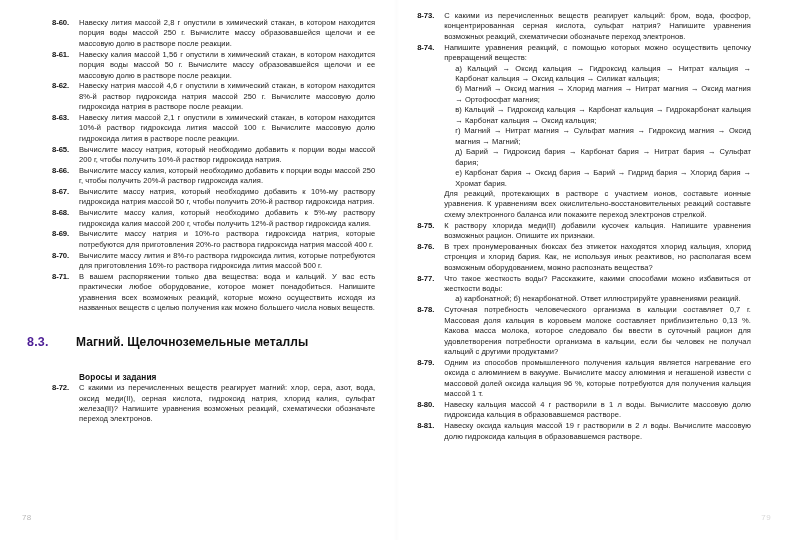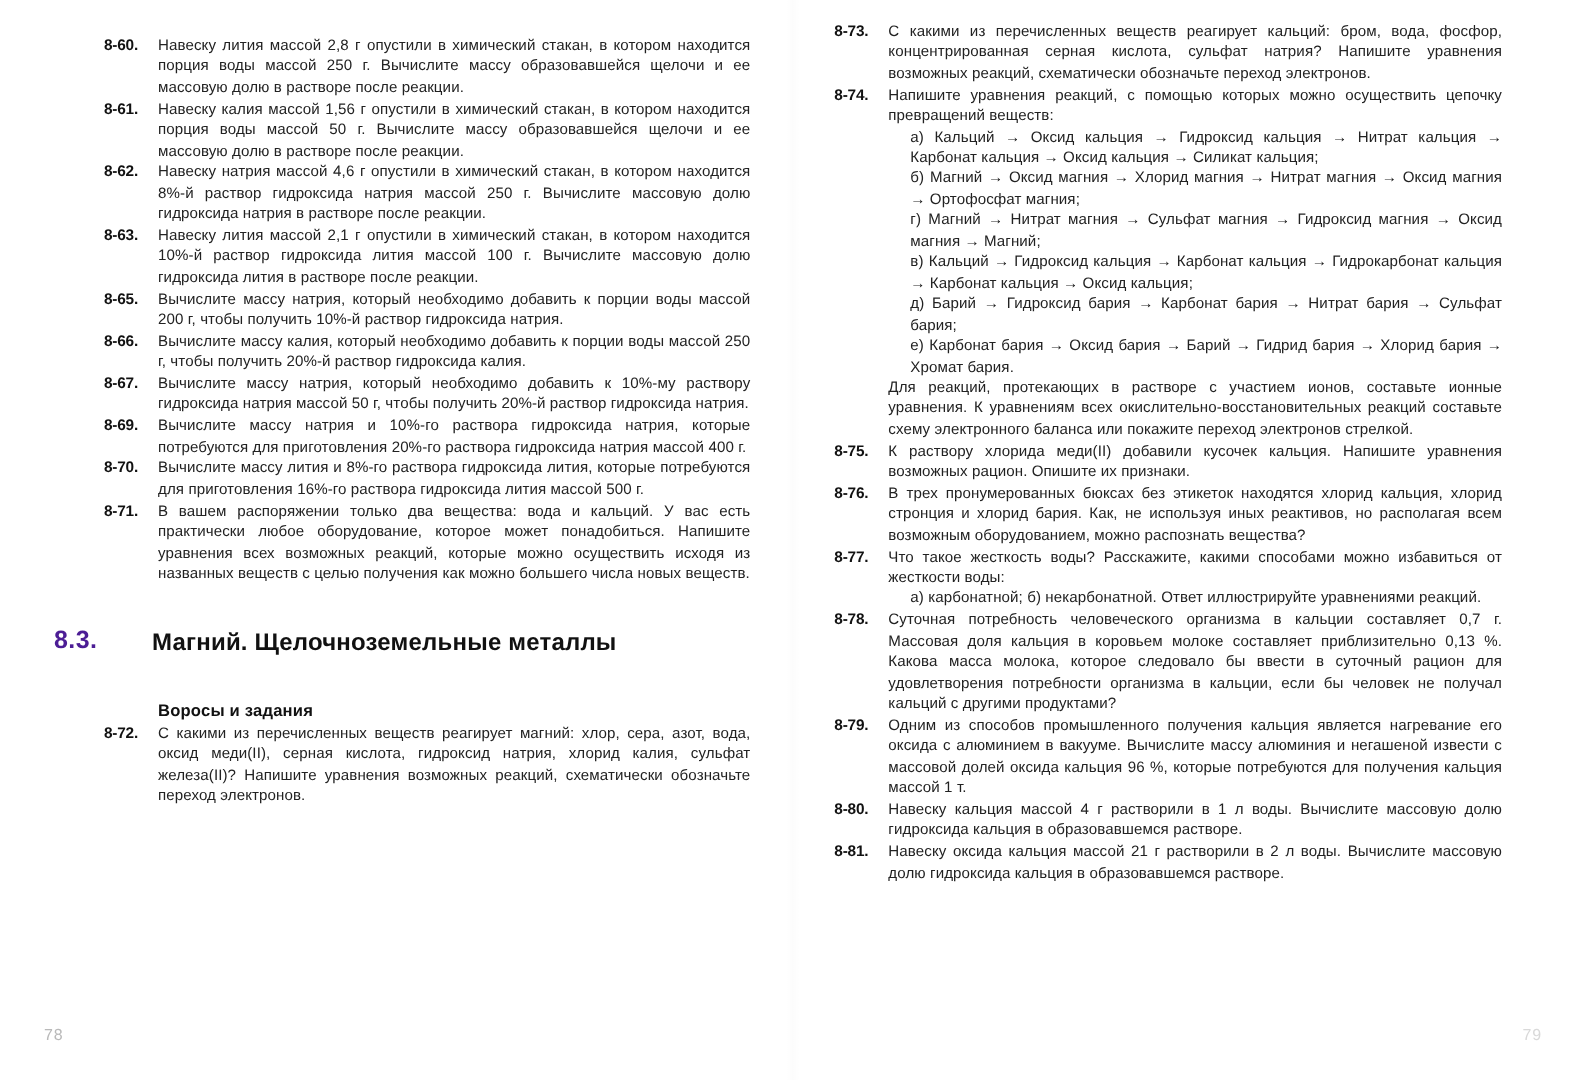--- a/index.html
+++ b/index.html
@@ -152,20 +152,24 @@
         </div>
         <div class="task">
           <span class="num">8-66.</span>
           <span class="txt">Вычислите массу калия, который необходимо добавить к порции воды массой 250 г, чтобы получить 20%-й раствор гидроксида калия.</span>
         </div>
         <div class="task">
           <span class="num">8-67.</span>
           <span class="txt">Вычислите массу натрия, который необходимо добавить к 10%-му раствору гидроксида натрия массой 50 г, чтобы получить 20%-й раствор гидроксида натрия.</span>
         </div>
         <div class="task">
+          <span class="num">8-68.</span>
+          <span class="txt">Вычислите массу калия, который необходимо добавить к 5%-му раствору гидроксида калия массой 200 г, чтобы получить 12%-й раствор гидроксида калия.</span>
+        </div>
+        <div class="task">
           <span class="num">8-69.</span>
           <span class="txt">Вычислите массу натрия и 10%-го раствора гидроксида натрия, которые потребуются для приготовления 20%-го раствора гидроксида натрия массой 400 г.</span>
         </div>
         <div class="task">
           <span class="num">8-70.</span>
           <span class="txt">Вычислите массу лития и 8%-го раствора гидроксида лития, которые потребуются для приготовления 16%-го раствора гидроксида лития массой 500 г.</span>
         </div>
         <div class="task">
           <span class="num">8-71.</span>
           <span class="txt">В вашем распоряжении только два вещества: вода и кальций. У вас есть практически любое оборудование, которое может понадобиться. Напишите уравнения всех возможных реакций, которые можно осуществить исходя из названных веществ с целью получения как можно большего числа новых веществ.</span>
@@ -194,22 +198,22 @@
         <div class="task">
           <span class="num">8-73.</span>
           <span class="txt">С какими из перечисленных веществ реагирует кальций: бром, вода, фосфор, концентрированная серная кислота, сульфат натрия? Напишите уравнения возможных реакций, схематически обозначьте переход электронов.</span>
         </div>
 
         <div class="task">
           <span class="num">8-74.</span>
           <span class="txt">Напишите уравнения реакций, с помощью которых можно осуществить цепочку превращений веществ:</span>
           <span class="subitem">а) Кальций → Оксид кальция → Гидроксид кальция → Нитрат кальция → Карбонат кальция → Оксид кальция → Силикат кальция;</span>
           <span class="subitem">б) Магний → Оксид магния → Хлорид магния → Нитрат магния → Оксид магния → Ортофосфат магния;</span>
+          <span class="subitem">в) Кальций → Гидроксид кальция → Карбонат кальция → Гидрокарбонат кальция → Карбонат кальция → Оксид кальция;</span>
           <span class="subitem">г) Магний → Нитрат магния → Сульфат магния → Гидроксид магния → Оксид магния → Магний;</span>
-          <span class="subitem">в) Кальций → Гидроксид кальция → Карбонат кальция → Гидрокарбонат кальция → Карбонат кальция → Оксид кальция;</span>
           <span class="subitem">д) Барий → Гидроксид бария → Карбонат бария → Нитрат бария → Сульфат бария;</span>
           <span class="subitem">е) Карбонат бария → Оксид бария → Барий → Гидрид бария → Хлорид бария → Хромат бария.</span>
           <span class="plain-line">Для реакций, протекающих в растворе с участием ионов, составьте ионные уравнения. К уравнениям всех окислительно-восстановительных реакций составьте схему электронного баланса или покажите переход электронов стрелкой.</span>
         </div>
 
         <div class="task">
           <span class="num">8-75.</span>
           <span class="txt">К раствору хлорида меди(II) добавили кусочек кальция. Напишите уравнения возможных рацион. Опишите их признаки.</span>
         </div>
         <div class="task">
@@ -230,21 +234,21 @@
         <div class="task">
           <span class="num">8-79.</span>
           <span class="txt">Одним из способов промышленного получения кальция является нагревание его оксида с алюминием в вакууме. Вычислите массу алюминия и негашеной извести с массовой долей оксида кальция 96 %, которые потребуются для получения кальция массой 1 т.</span>
         </div>
         <div class="task">
           <span class="num">8-80.</span>
           <span class="txt">Навеску кальция массой 4 г растворили в 1 л воды. Вычислите массовую долю гидроксида кальция в образовавшемся растворе.</span>
         </div>
         <div class="task">
           <span class="num">8-81.</span>
-          <span class="txt">Навеску оксида кальция массой 21 г растворили в 2 л воды. Вычислите массовую долю гидроксида кальция в образовавшемся растворе.</span>
+          <span class="txt">Навеску оксида кальция массой 19 г растворили в 2 л воды. Вычислите массовую долю гидроксида кальция в образовавшемся растворе.</span>
         </div>
 
       </div>
 
       <div class="folio right-folio">79</div>
     </div>
 
   </div>
 
   <div class="gutter-shade"></div>

